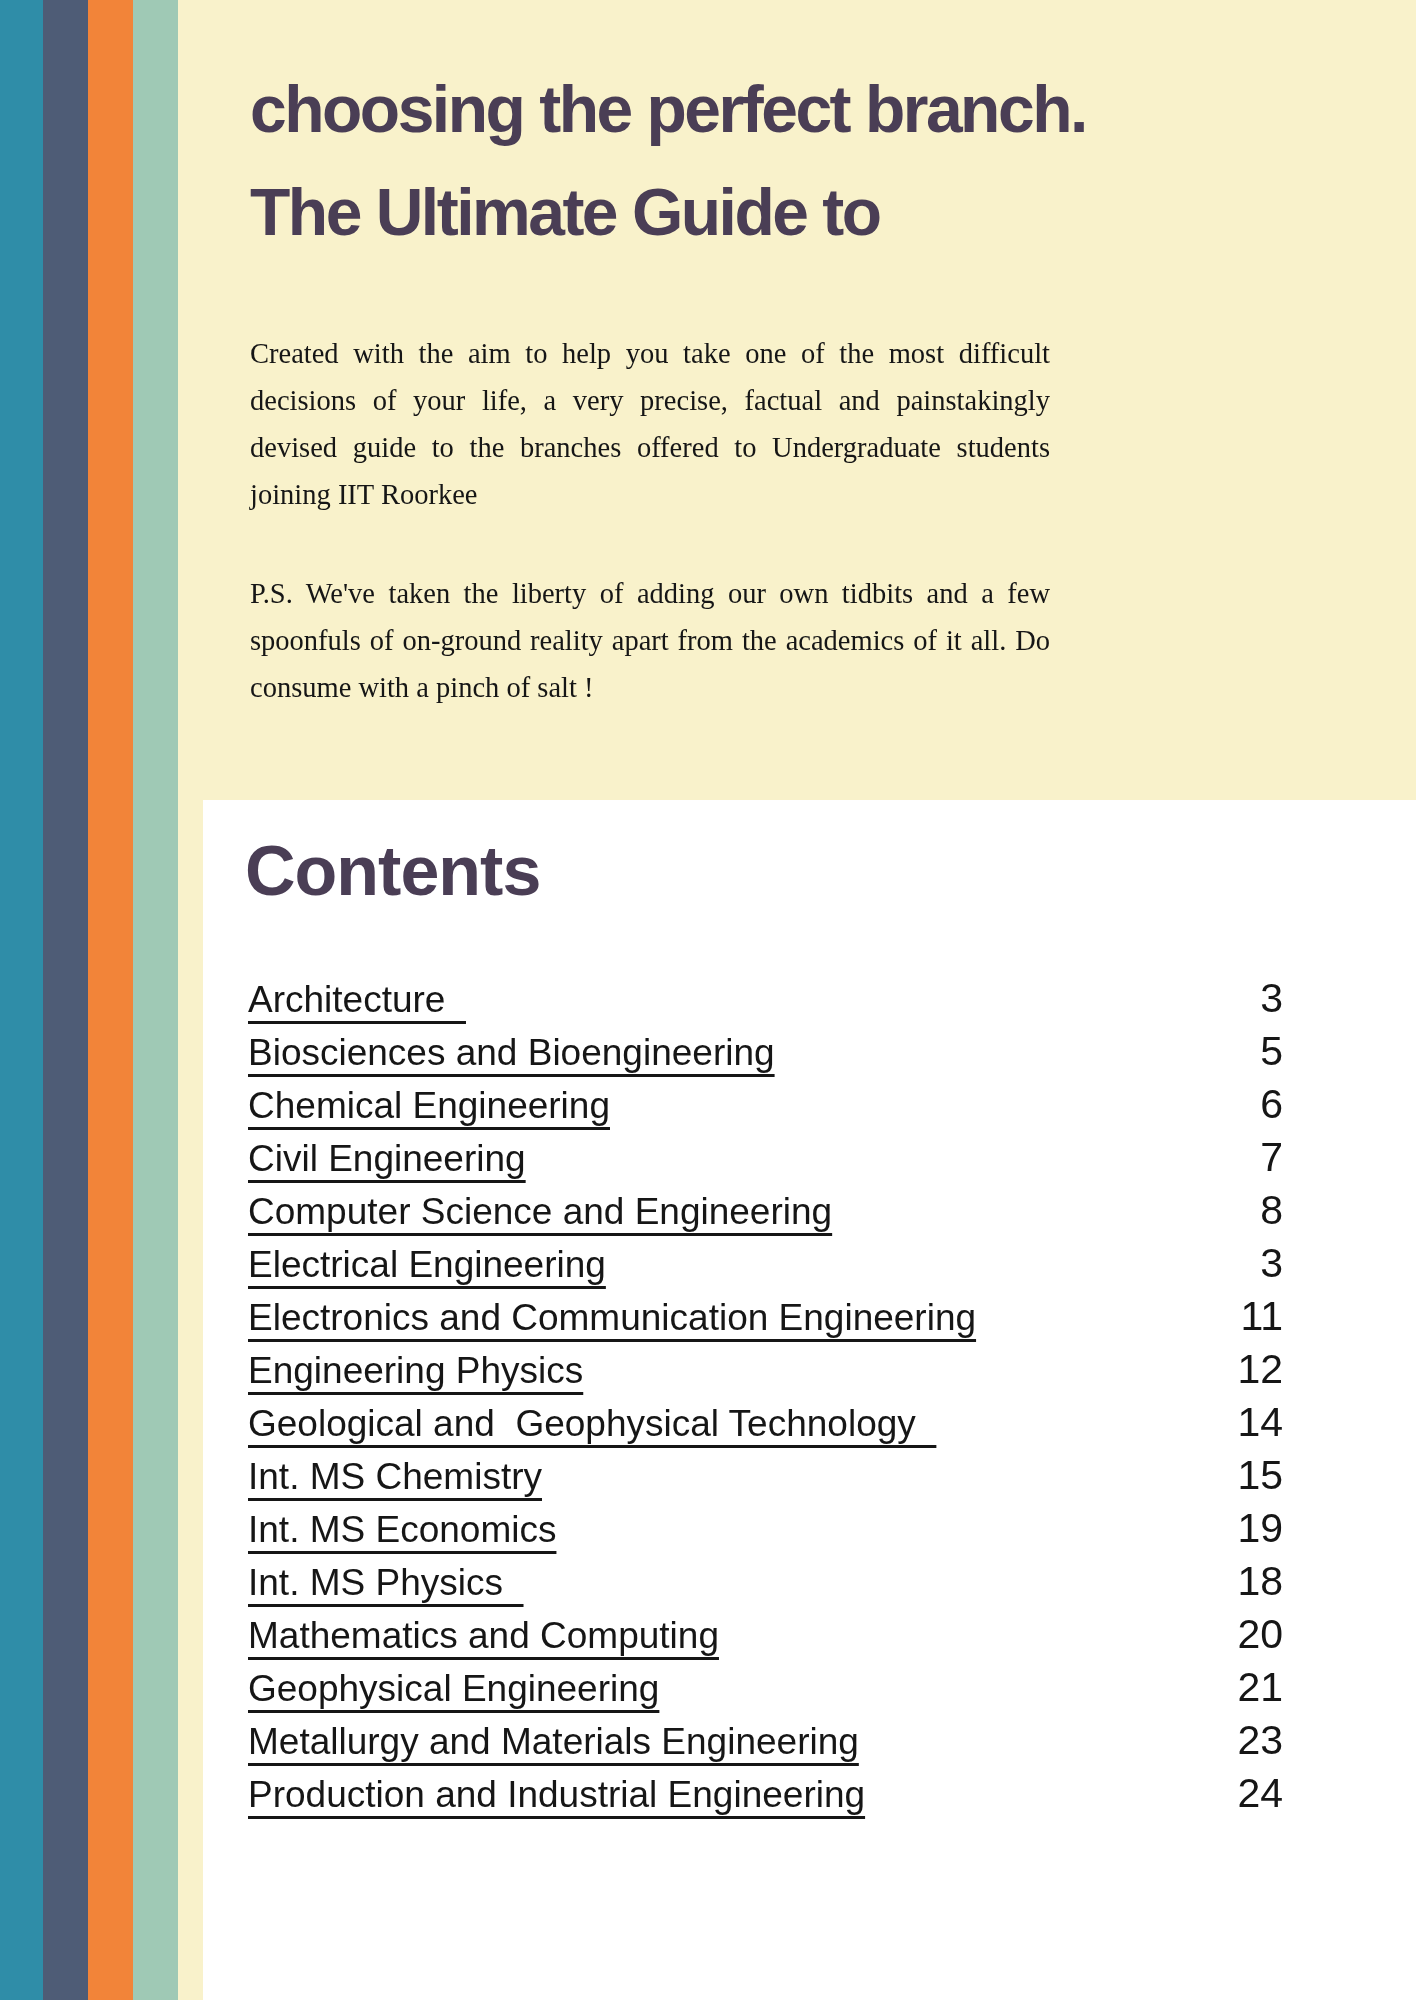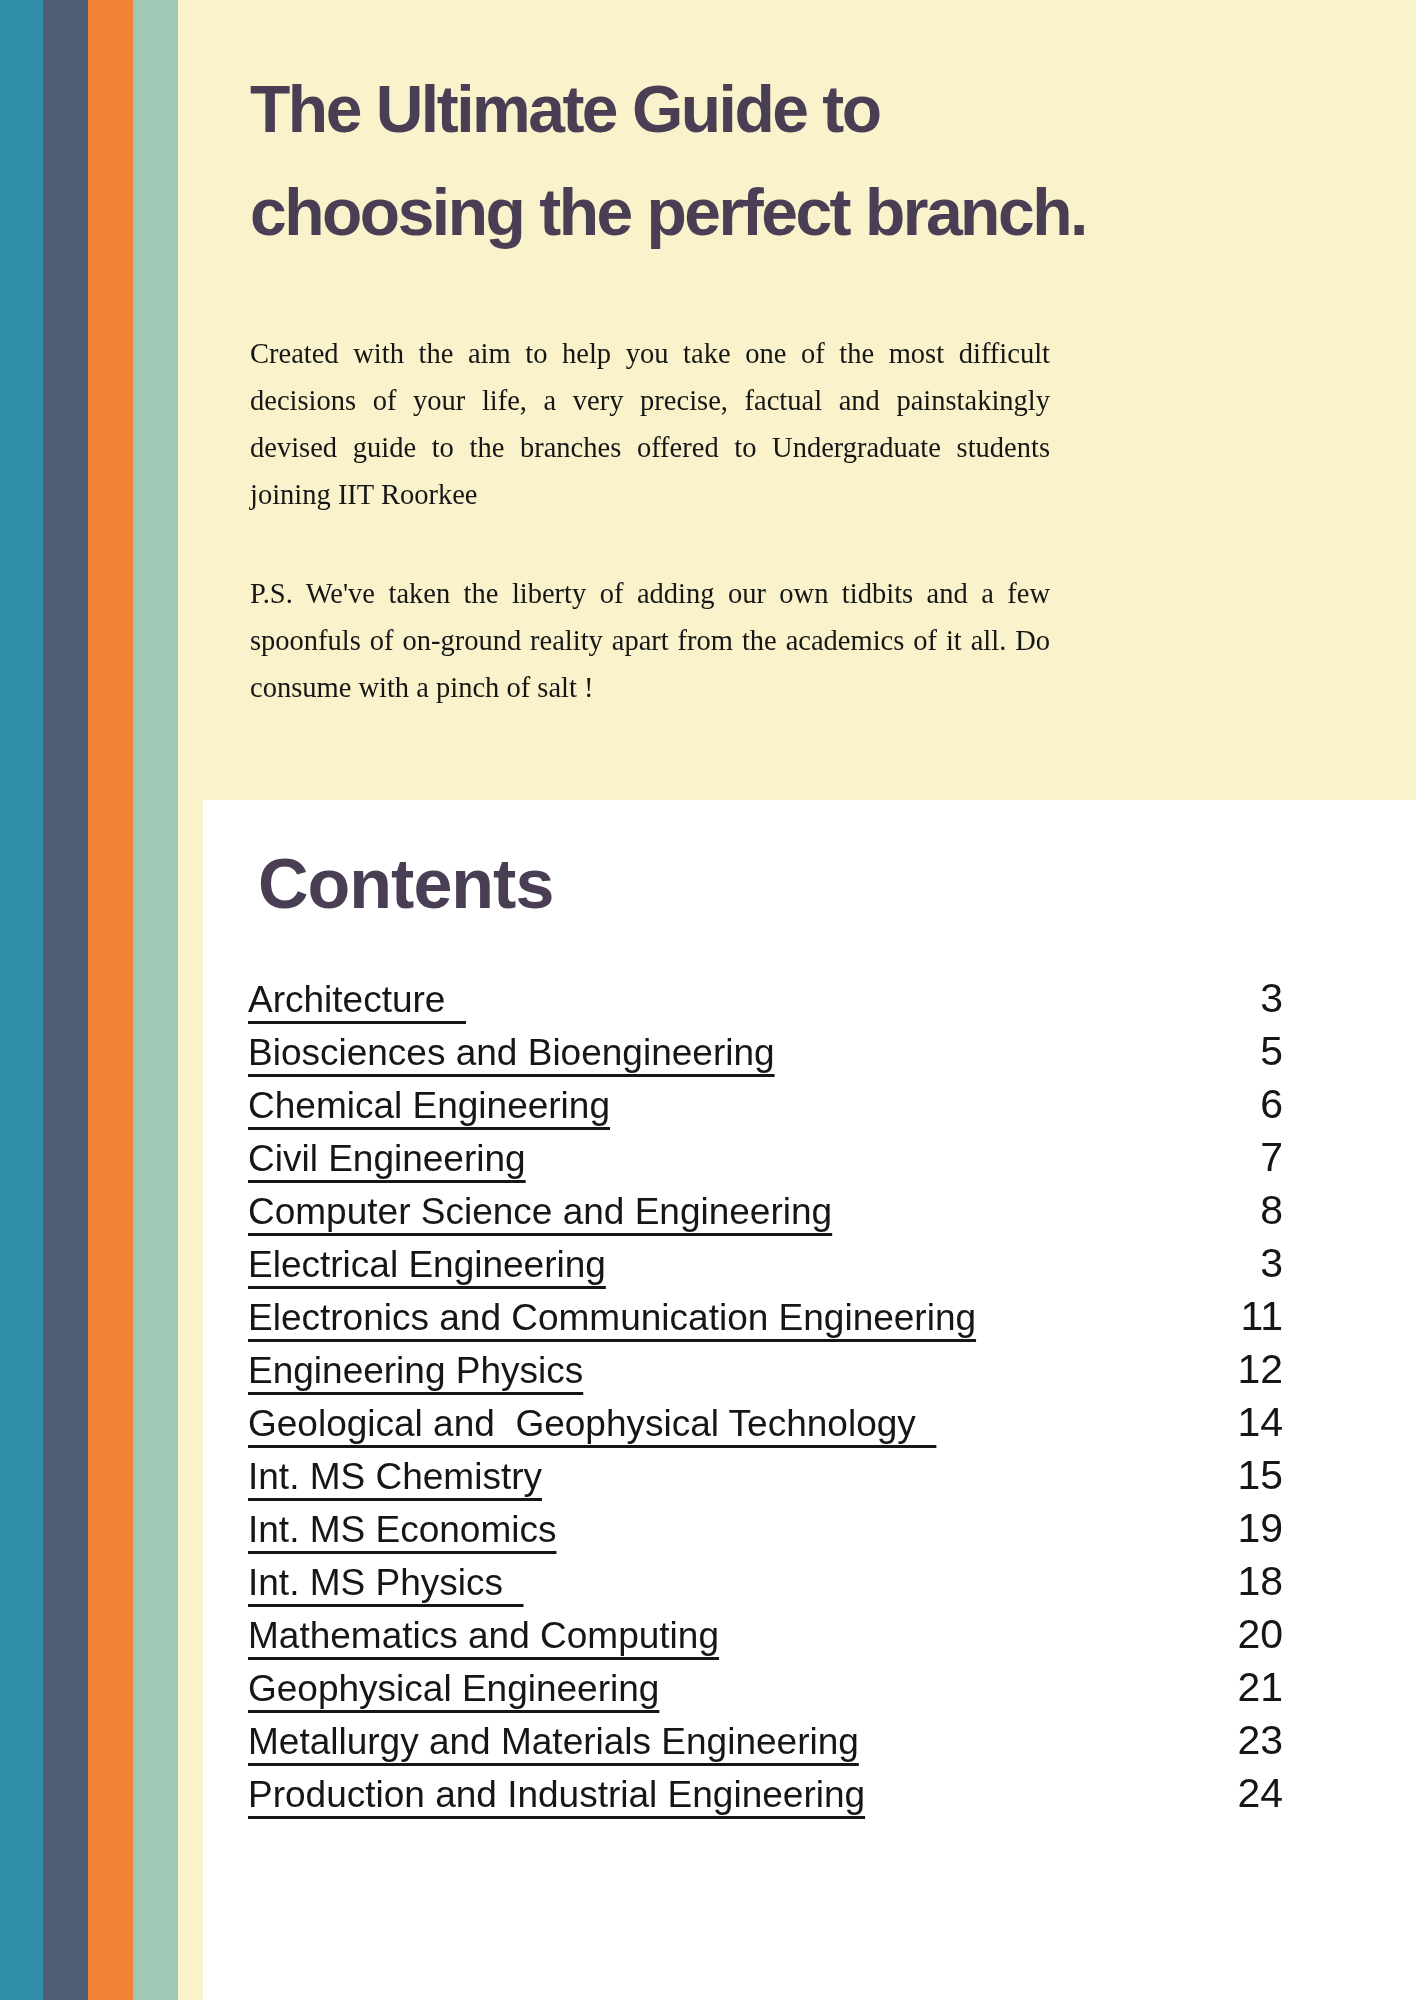--- a/index.html
+++ b/index.html
@@ -31,21 +31,21 @@
     font-family:"Liberation Serif",serif;
     font-size:28.5px;line-height:47px;
     color:var(--body_text,#161616);
     text-align:justify;
     margin:0;
   }
   .intro{top:330px;}
   .ps{top:570px;}
 
   .contents-heading{
-    position:absolute;left:245px;top:836px;margin:13px;
+    position:absolute;left:245px;top:836px;margin:0;
     font-weight:700;font-size:70px;line-height:1;letter-spacing:-1px;
     color:var(--heading_purple,#4a3e55);
     font-family:"Liberation Sans",sans-serif;
   }
 
   .toc{position:absolute;left:248px;top:972px;width:1035px;}
   .toc-row{display:flex;align-items:baseline;height:53px;}
   .toc-link{
     font-size:37px;line-height:53px;font-weight:400;
     color:var(--body_text,#161616);
@@ -65,22 +65,22 @@
 <body>
 
 <div class="stripe teal"></div>
 <div class="stripe slate"></div>
 <div class="stripe orange"></div>
 <div class="stripe sage"></div>
 
 <div class="white-panel"></div>
 
 <div class="doc-title">
+  <div>choosing the perfect branch.</div>
   <div>The Ultimate Guide to</div>
-  <div>choosing the perfect branch.</div>
 </div>
 
 <p class="body-par intro">Created with the aim to help you take one of the most difficult decisions of your life, a very precise, factual and painstakingly devised guide to the branches offered to Undergraduate students joining IIT Roorkee</p>
 <p class="body-par ps">P.S. We've taken the liberty of adding our own tidbits and a few spoonfuls of on-ground reality apart from the academics of it all. Do consume with a pinch of salt !</p>
 
 <h1 class="contents-heading">Contents</h1>
 
 <div class="toc">
   <div class="toc-row">
     <a class="toc-link">Architecture &nbsp;</a>

